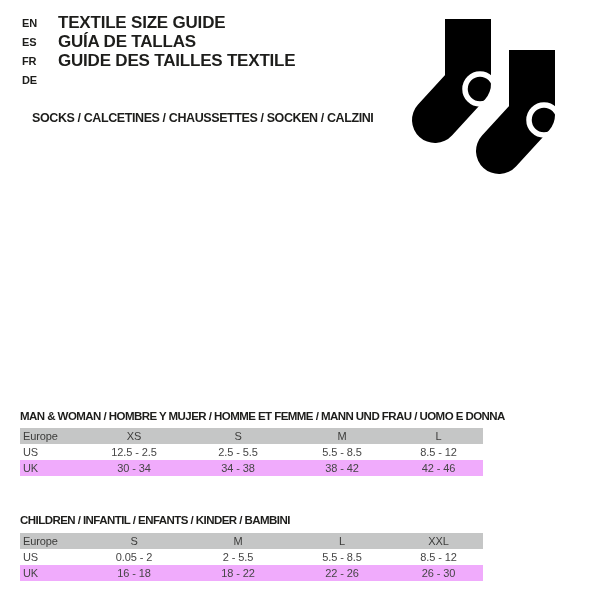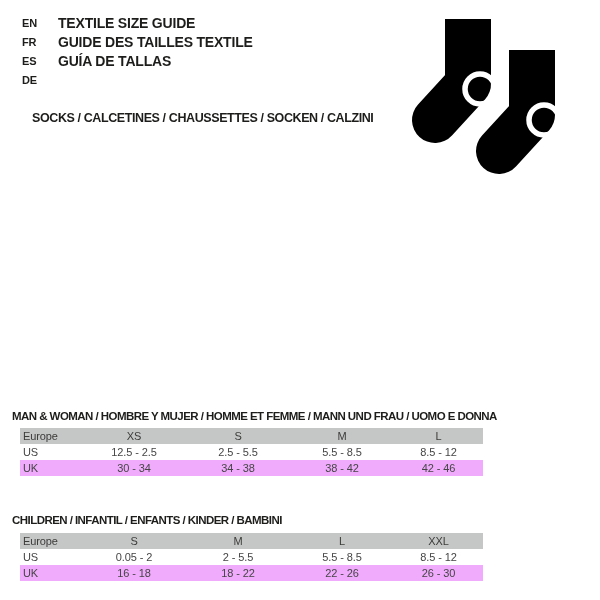--- a/index.html
+++ b/index.html
@@ -6,29 +6,29 @@
   .canvas{
     position:relative;width:600px;height:600px;background:#ffffff;
     font-family:"Liberation Sans",sans-serif;overflow:hidden;
     -webkit-font-smoothing:antialiased;
   }
   
   .lang-block{position:absolute;left:22px;top:13px;}
   .lang-row{height:19px;display:flex;align-items:center;}
   .lang-code{display:inline-block;width:36px;font-weight:bold;font-size:11px;
     letter-spacing:-0.2px;color:#1d1d1b;}
-  .lang-label{font-weight:bold;font-size:14px;letter-spacing:-0.2px;color:#1d1d1b;
+  .lang-label{font-weight:bold;font-size:17px;letter-spacing:-0.2px;color:#1d1d1b;
     white-space:nowrap;}
   
   .product-line{position:absolute;left:32px;top:111px;font-weight:bold;
     font-size:12.5px;letter-spacing:-0.4px;color:#1d1d1b;white-space:nowrap;}
   
   .socks-icon{position:absolute;left:401px;top:14px;}
   
-  .tbl-title{position:absolute;left:12px;font-weight:bold;font-size:11.5px;
+  .tbl-title{position:absolute;left:20px;font-weight:bold;font-size:11.5px;
     letter-spacing:-0.55px;color:#1d1d1b;white-space:nowrap;}
   #t1-title{top:410px;}
   #t2-title{top:514px;}
   table.size-table{position:absolute;left:20px;width:463px;border-collapse:collapse;
     table-layout:fixed;font-size:11px;color:#454545;letter-spacing:-0.1px;}
   #t1{top:428px;}
   #t2{top:533px;}
   .size-table th,.size-table td{height:16px;padding:0;margin:0;font-weight:normal;
     text-align:center;vertical-align:middle;line-height:16px;white-space:nowrap;}
   .size-table th:first-child,.size-table td:first-child{text-align:left;padding-left:3px;}
@@ -40,26 +40,26 @@
 <body>
 
 <div class="canvas">
 
   <div class="lang-block">
     <div class="lang-row">
       <span class="lang-code">EN</span>
       <span class="lang-label">TEXTILE SIZE GUIDE</span>
     </div>
     <div class="lang-row">
+      <span class="lang-code">ES</span>
+      <span class="lang-label">GUÍA DE TALLAS</span>
+    </div>
+    <div class="lang-row">
       <span class="lang-code">FR</span>
       <span class="lang-label">GUIDE DES TAILLES TEXTILE</span>
-    </div>
-    <div class="lang-row">
-      <span class="lang-code">ES</span>
-      <span class="lang-label">GUÍA DE TALLAS</span>
     </div>
     <div class="lang-row">
       <span class="lang-code">DE</span>
     </div>
   </div>
 
   <div class="product-line">SOCKS / CALCETINES / CHAUSSETTES / SOCKEN / CALZINI</div>
 
   <svg class="socks-icon" width="160" height="166" viewBox="401 14 160 166" xmlns="http://www.w3.org/2000/svg">
     <defs>

